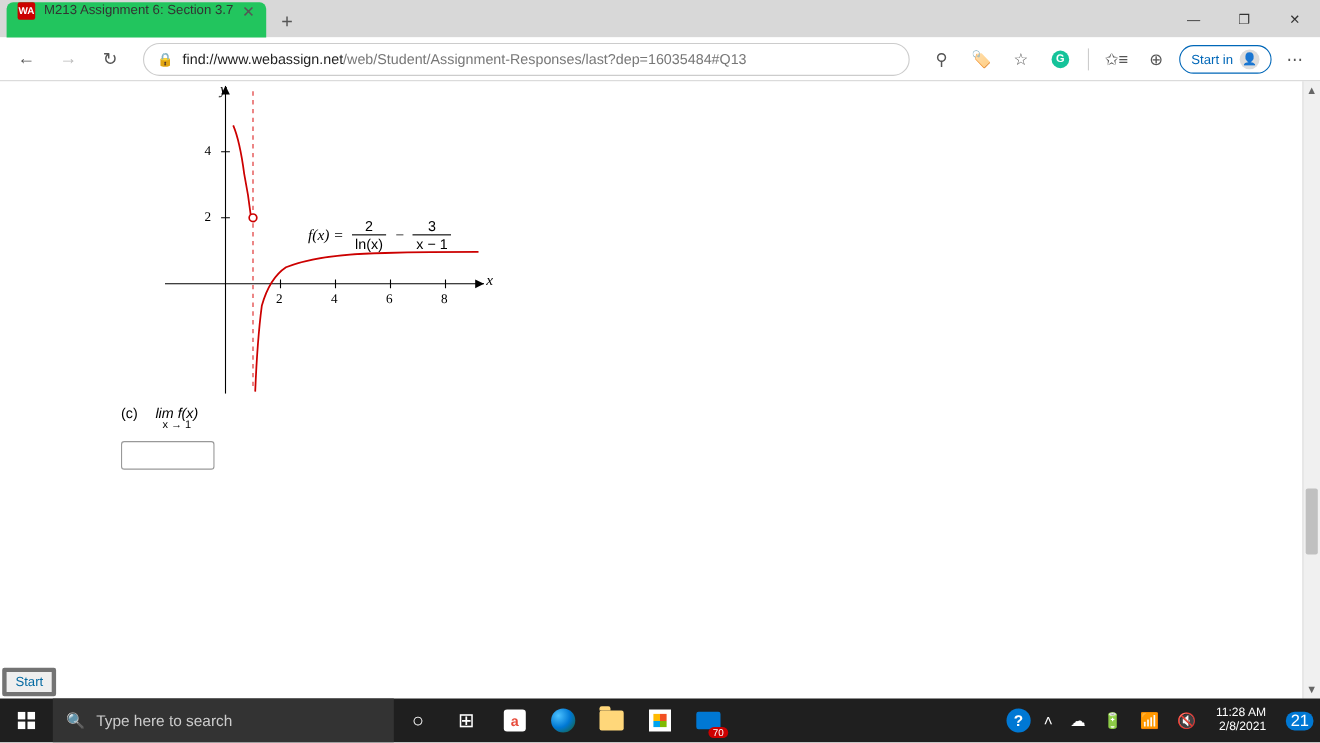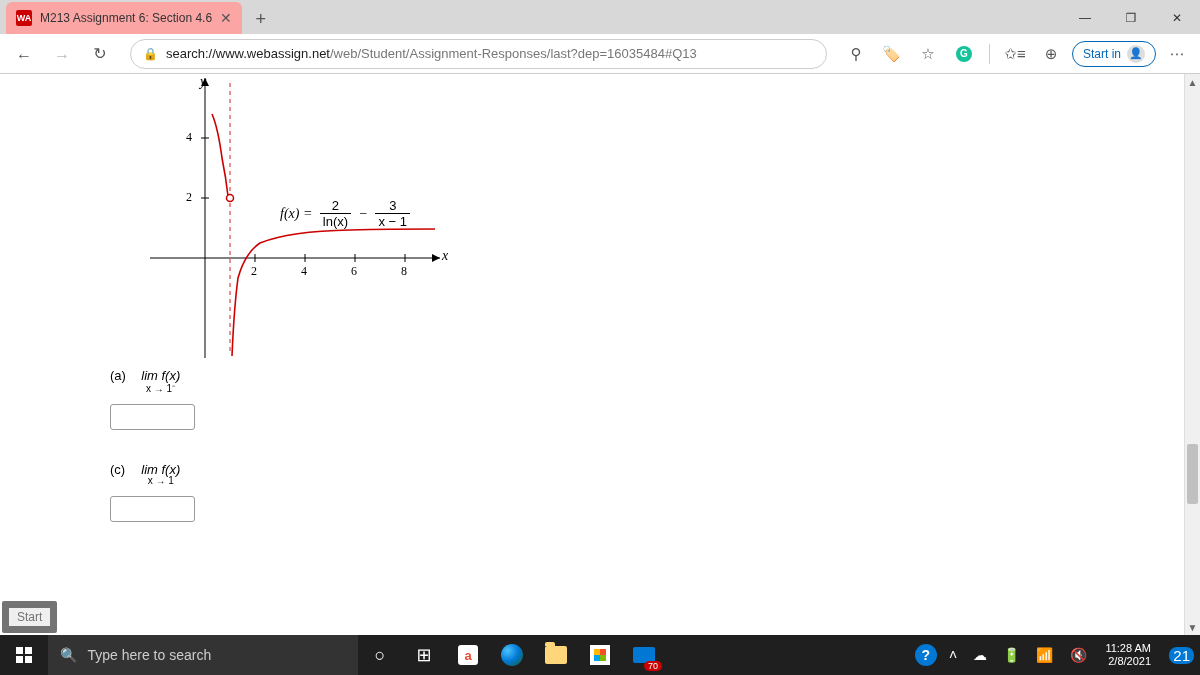--- a/index.html
+++ b/index.html
@@ -1,20 +1,20 @@
 <!DOCTYPE html>
 <html><head>
 <meta charset="utf-8">
 <style>
 * { margin: 0; padding: 0; box-sizing: border-box; font-family: 'Segoe UI', Tahoma, sans-serif; }
 body { width: 1200px; height: 675px; overflow: hidden; background: #fff; position: relative; }
 
 
 .titlebar { height: 34px; background: #d8d8d8; display: flex; align-items: flex-end; }
-.tab { height: 32px; background: #fca5a5; border-radius: 6px 6px 0 0; margin-left: 6px; padding: 0 10px; display: flex; align-items: center; gap: 8px; font-size: 12px; color: #333; min-width: 230px; }
+.tab { height: 32px; background: #22c55e; border-radius: 6px 6px 0 0; margin-left: 6px; padding: 0 10px; display: flex; gap: 8px; font-size: 12px; color: #333; min-width: 230px; }
 .tab-favicon { width: 16px; height: 16px; background: #c00; color: #fff; font-size: 9px; font-weight: bold; display: flex; align-items: center; justify-content: center; border-radius: 2px; }
 .tab-close { font-size: 14px; color: #555; margin-left: auto; }
 .tab-add { width: 30px; height: 30px; display: flex; align-items: center; justify-content: center; font-size: 18px; color: #555; margin-left: 4px; }
 .window-controls { margin-left: auto; display: flex; }
 .win-btn { width: 46px; height: 32px; display: flex; align-items: center; justify-content: center; color: #333; font-size: 12px; }
 
 .toolbar { height: 40px; background: #fff; border-bottom: 1px solid #ccc; display: flex; align-items: center; padding: 0 8px; gap: 6px; }
 .nav-btn { width: 32px; height: 32px; display: flex; align-items: center; justify-content: center; color: #555; font-size: 16px; border-radius: 4px; }
 .nav-btn.disabled { color: #bbb; }
 .address-bar { flex: 1; height: 30px; border: 1px solid #ccc; border-radius: 15px; display: flex; align-items: center; padding: 0 12px; font-size: 13px; gap: 8px; margin: 0 8px; }
@@ -39,21 +39,21 @@
 
 
 .graph-area { position: relative; width: 300px; height: 280px; margin-left: 150px; margin-top: 4px; }
 .answers { margin-left: 110px; margin-top: 10px; }
 .answer-row { margin-bottom: 32px; font-size: 13px; font-family: 'Times New Roman', serif; }
 .answer-label { display: inline-block; width: 28px; vertical-align: top; }
 .limit-expr { display: inline-block; font-style: italic; position: relative; }
 .limit-sub { display:block; font-size: 10px; text-align:center; font-style:normal; margin-top:-2px;}
 .answer-input { display: block; width: 85px; height: 26px; border: 1px solid #999; border-radius: 3px; margin-top: 8px; padding: 2px 4px; font-size: 13px; }
 
-.start-btn { position: absolute; left: 2px; bottom: 42px; border: 7px solid #737373; background: #efefef; padding: 2px 8px; font-size: 12px; color: #737373; border-radius: 2px; }
+.start-btn { position: absolute; left: 2px; bottom: 42px; border: 4px solid #737373; background: #efefef; padding: 2px 8px; font-size: 12px; color: #0369a1; border-radius: 2px; }
 
 
 .taskbar { position: absolute; bottom: 0; left: 0; right: 0; height: 40px; background: #1f1f1f; display: flex; align-items: center; color: #fff; }
 .start-win { width: 48px; height: 40px; display:flex;align-items:center;justify-content:center; color:#fff; font-size:16px;}
 .search-box { height: 40px; width: 310px; background: #333; display: flex; align-items: center; padding: 0 12px; gap: 10px; font-size: 14px; color: #ccc; }
 .task-icon { width: 44px; height: 40px; display:flex;align-items:center;justify-content:center; font-size:18px; position:relative;}
 .task-icon .badge { position:absolute; bottom:4px; right:4px; background:#c00; color:#fff; font-size:9px; border-radius:8px; padding:0 4px;}
 .tray { margin-left: auto; display:flex; align-items:center; gap:8px; padding-right:8px; font-size:12px; color:#fff;}
 .tray-icon { font-size:14px; color:#fff; padding:0 4px;}
 .clock { text-align:right; font-size:11px; line-height:13px; padding:0 6px;}
@@ -72,38 +72,38 @@
 .fraction .num { display:block; border-bottom:1px solid #000; padding:0 3px;}
 .fraction .den { display:block; padding:0 3px;}
 .fx { font-style:italic; font-family:'Times New Roman',serif; font-size:14px;margin-top:20px;}
 </style>
 </head>
 <body>
 
 <div class="titlebar">
   <div class="tab">
     <div class="tab-favicon">WA</div>
-    <span>M213 Assignment 6: Section 4.6</span>
+    <span>M213 Assignment 6: Section 3.7</span>
     <span class="tab-close">✕</span>
   </div>
   <div class="tab-add">+</div>
   <div class="window-controls">
     <div class="win-btn">—</div>
     <div class="win-btn">❐</div>
     <div class="win-btn">✕</div>
   </div>
 </div>
 
 <div class="toolbar">
   <div class="nav-btn">←</div>
   <div class="nav-btn disabled">→</div>
   <div class="nav-btn">↻</div>
   <div class="address-bar">
     <span class="lock-icon">🔒</span>
-    <span><span class="url-host">search://www.webassign.net</span><span class="url-path">/web/Student/Assignment-Responses/last?dep=16035484#Q13</span></span>
+    <span><span class="url-host">find://www.webassign.net</span><span class="url-path">/web/Student/Assignment-Responses/last?dep=16035484#Q13</span></span>
   </div>
   <div class="toolbar-right">
     <div class="tool-icon">⚲</div>
     <div class="tool-icon">🏷️</div>
     <div class="tool-icon">☆</div>
     <div class="tool-icon">
         <div class="grammarly">G</div>
       </div>
     <div class="divider"></div>
     <div class="tool-icon">✩≡</div>
@@ -156,28 +156,20 @@
     <div style="position:absolute;left:130px;top:120px;white-space:nowrap;">
       <span class="fx">f(x) =</span>
       <span class="fraction"><span class="num">2</span><span class="den">ln(x)</span></span>
       <span class="fx">−</span>
       <span class="fraction"><span class="num">3</span><span class="den">x − 1</span></span>
     </div>
   </div>
 
   <div class="answers">
     <div class="answer-row">
-      <span class="answer-label">(a)</span>
-      <span class="limit-expr">
-        <span>lim</span>&nbsp;<span>f(x)</span>
-        <span class="limit-sub">x → 1⁻</span>
-      </span>
-      <input class="answer-input" type="text" style="">
-    </div>
-    <div class="answer-row">
       <span class="answer-label">(c)</span>
       <span class="limit-expr">
         <span>lim</span>&nbsp;<span>f(x)</span>
         <span class="limit-sub">x → 1</span>
       </span>
       <input class="answer-input" type="text" style="">
     </div>
   </div>
 </div>
 

